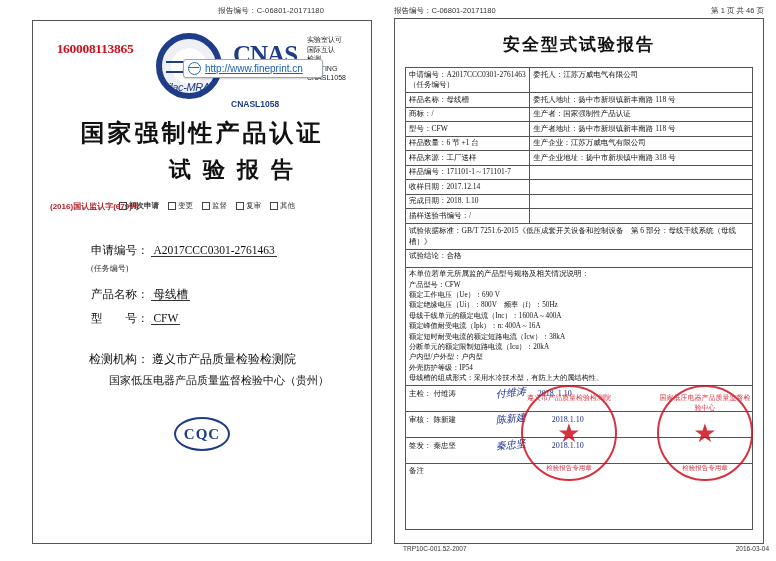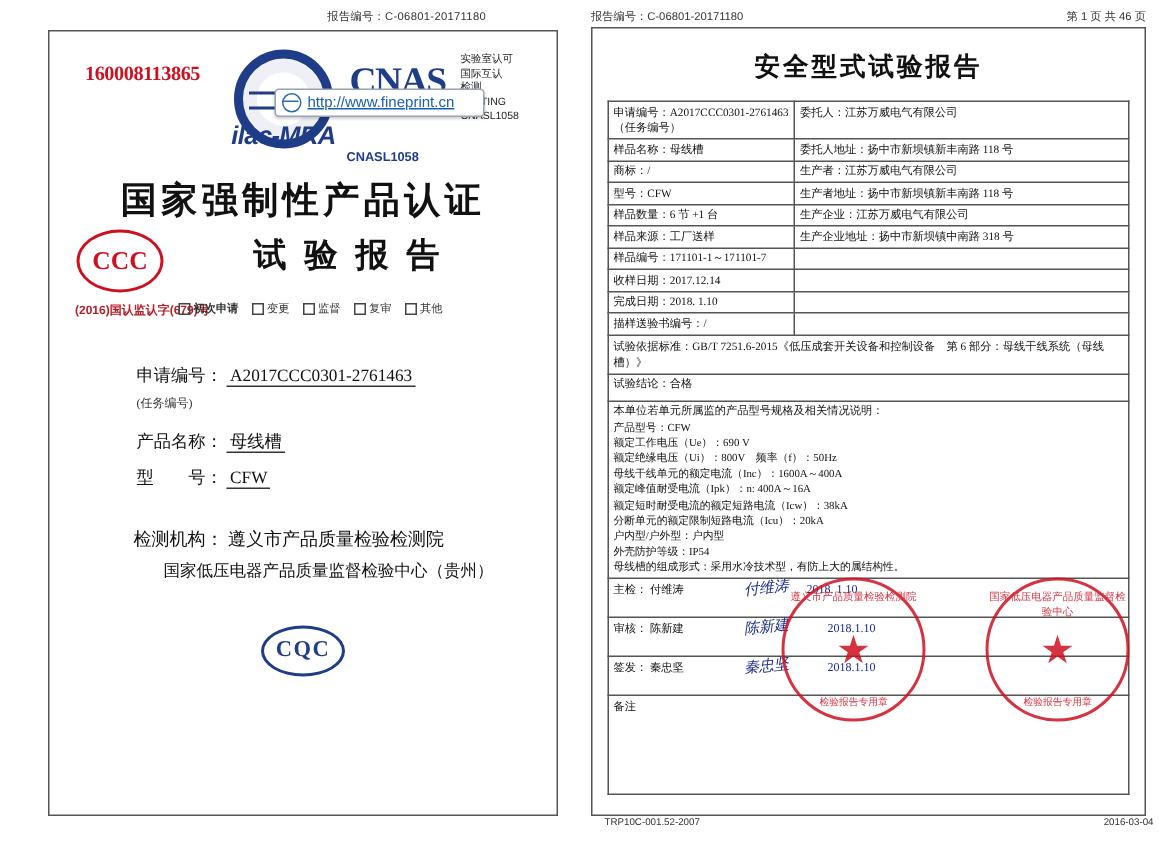--- a/index.html
+++ b/index.html
@@ -41,21 +41,21 @@
     width:54px;height:54px;border-radius:50%;
     border:6px solid #1f3c88;margin:0 auto;position:relative;
     background:
       radial-gradient(circle at 50% 50%, #fff 0 46%, rgba(31,60,136,.08) 47% 100%);
   }
   .ilac-ring:after{
     content:"";position:absolute;left:4px;top:22px;width:38px;height:8px;
     border-top:2px solid #1f3c88;border-bottom:2px solid #1f3c88;
   }
   .ilac-txt{
-    margin-top:-18px;color:#1f3c88;font-weight:bold;font-size:17px;
+    margin-top:-18px;color:#1f3c88;font-weight:normal;font-size:11px;
     font-style:italic;letter-spacing:-.4px;position:relative;z-index:3;
   }
 
   .cnas{position:absolute;left:196px;top:4px;width:132px;}
   .cnas-mark{
     position:absolute;left:4px;top:6px;width:72px;height:40px;
   }
   .cnas-mark .c{
     position:absolute;left:0;top:0;font-size:25px;font-weight:bold;color:#1f3c88;
     font-family:"Liberation Serif", serif;letter-spacing:-1px;
@@ -227,25 +227,20 @@
         </div>
 
         <div class="fineprint">
           <span class="globe"></span>
           <a href="#">http://www.fineprint.cn</a>
         </div>
       </div>
 
       <div class="title-cn">国家强制性产品认证</div>
 
-      <div class="cqc-cc">
-        <div class="oval">
-          <span>CCC</span>
-        </div>
-      </div>
 
       <div class="report-title">试验报告</div>
 
       <div class="gov-line">(2016)国认监认字(679)号</div>
 
       <div class="checkbox-row">
         <span class="cbx">
           <i></i>
           <b style="font-weight:bold">初次申请</b>
         </span>
@@ -312,21 +307,21 @@
           <td class="cellL blk">申请编号：A2017CCC0301-2761463
 （任务编号）</td>
           <td class="cellR">委托人：江苏万威电气有限公司</td>
         </tr>
         <tr>
           <td class="cellL">样品名称：母线槽</td>
           <td class="cellR">委托人地址：扬中市新坝镇新丰南路 118 号</td>
         </tr>
         <tr>
           <td class="cellL">商标：/</td>
-          <td class="cellR">生产者：江苏万威电气有限公司</td>
+          <td class="cellR">生产者：国家强制性产品认证</td>
         </tr>
         <tr>
           <td class="cellL">型号：CFW</td>
           <td class="cellR">生产者地址：扬中市新坝镇新丰南路 118 号</td>
         </tr>
         <tr>
           <td class="cellL">样品数量：6 节 +1 台</td>
           <td class="cellR">生产企业：江苏万威电气有限公司</td>
         </tr>
         <tr>

